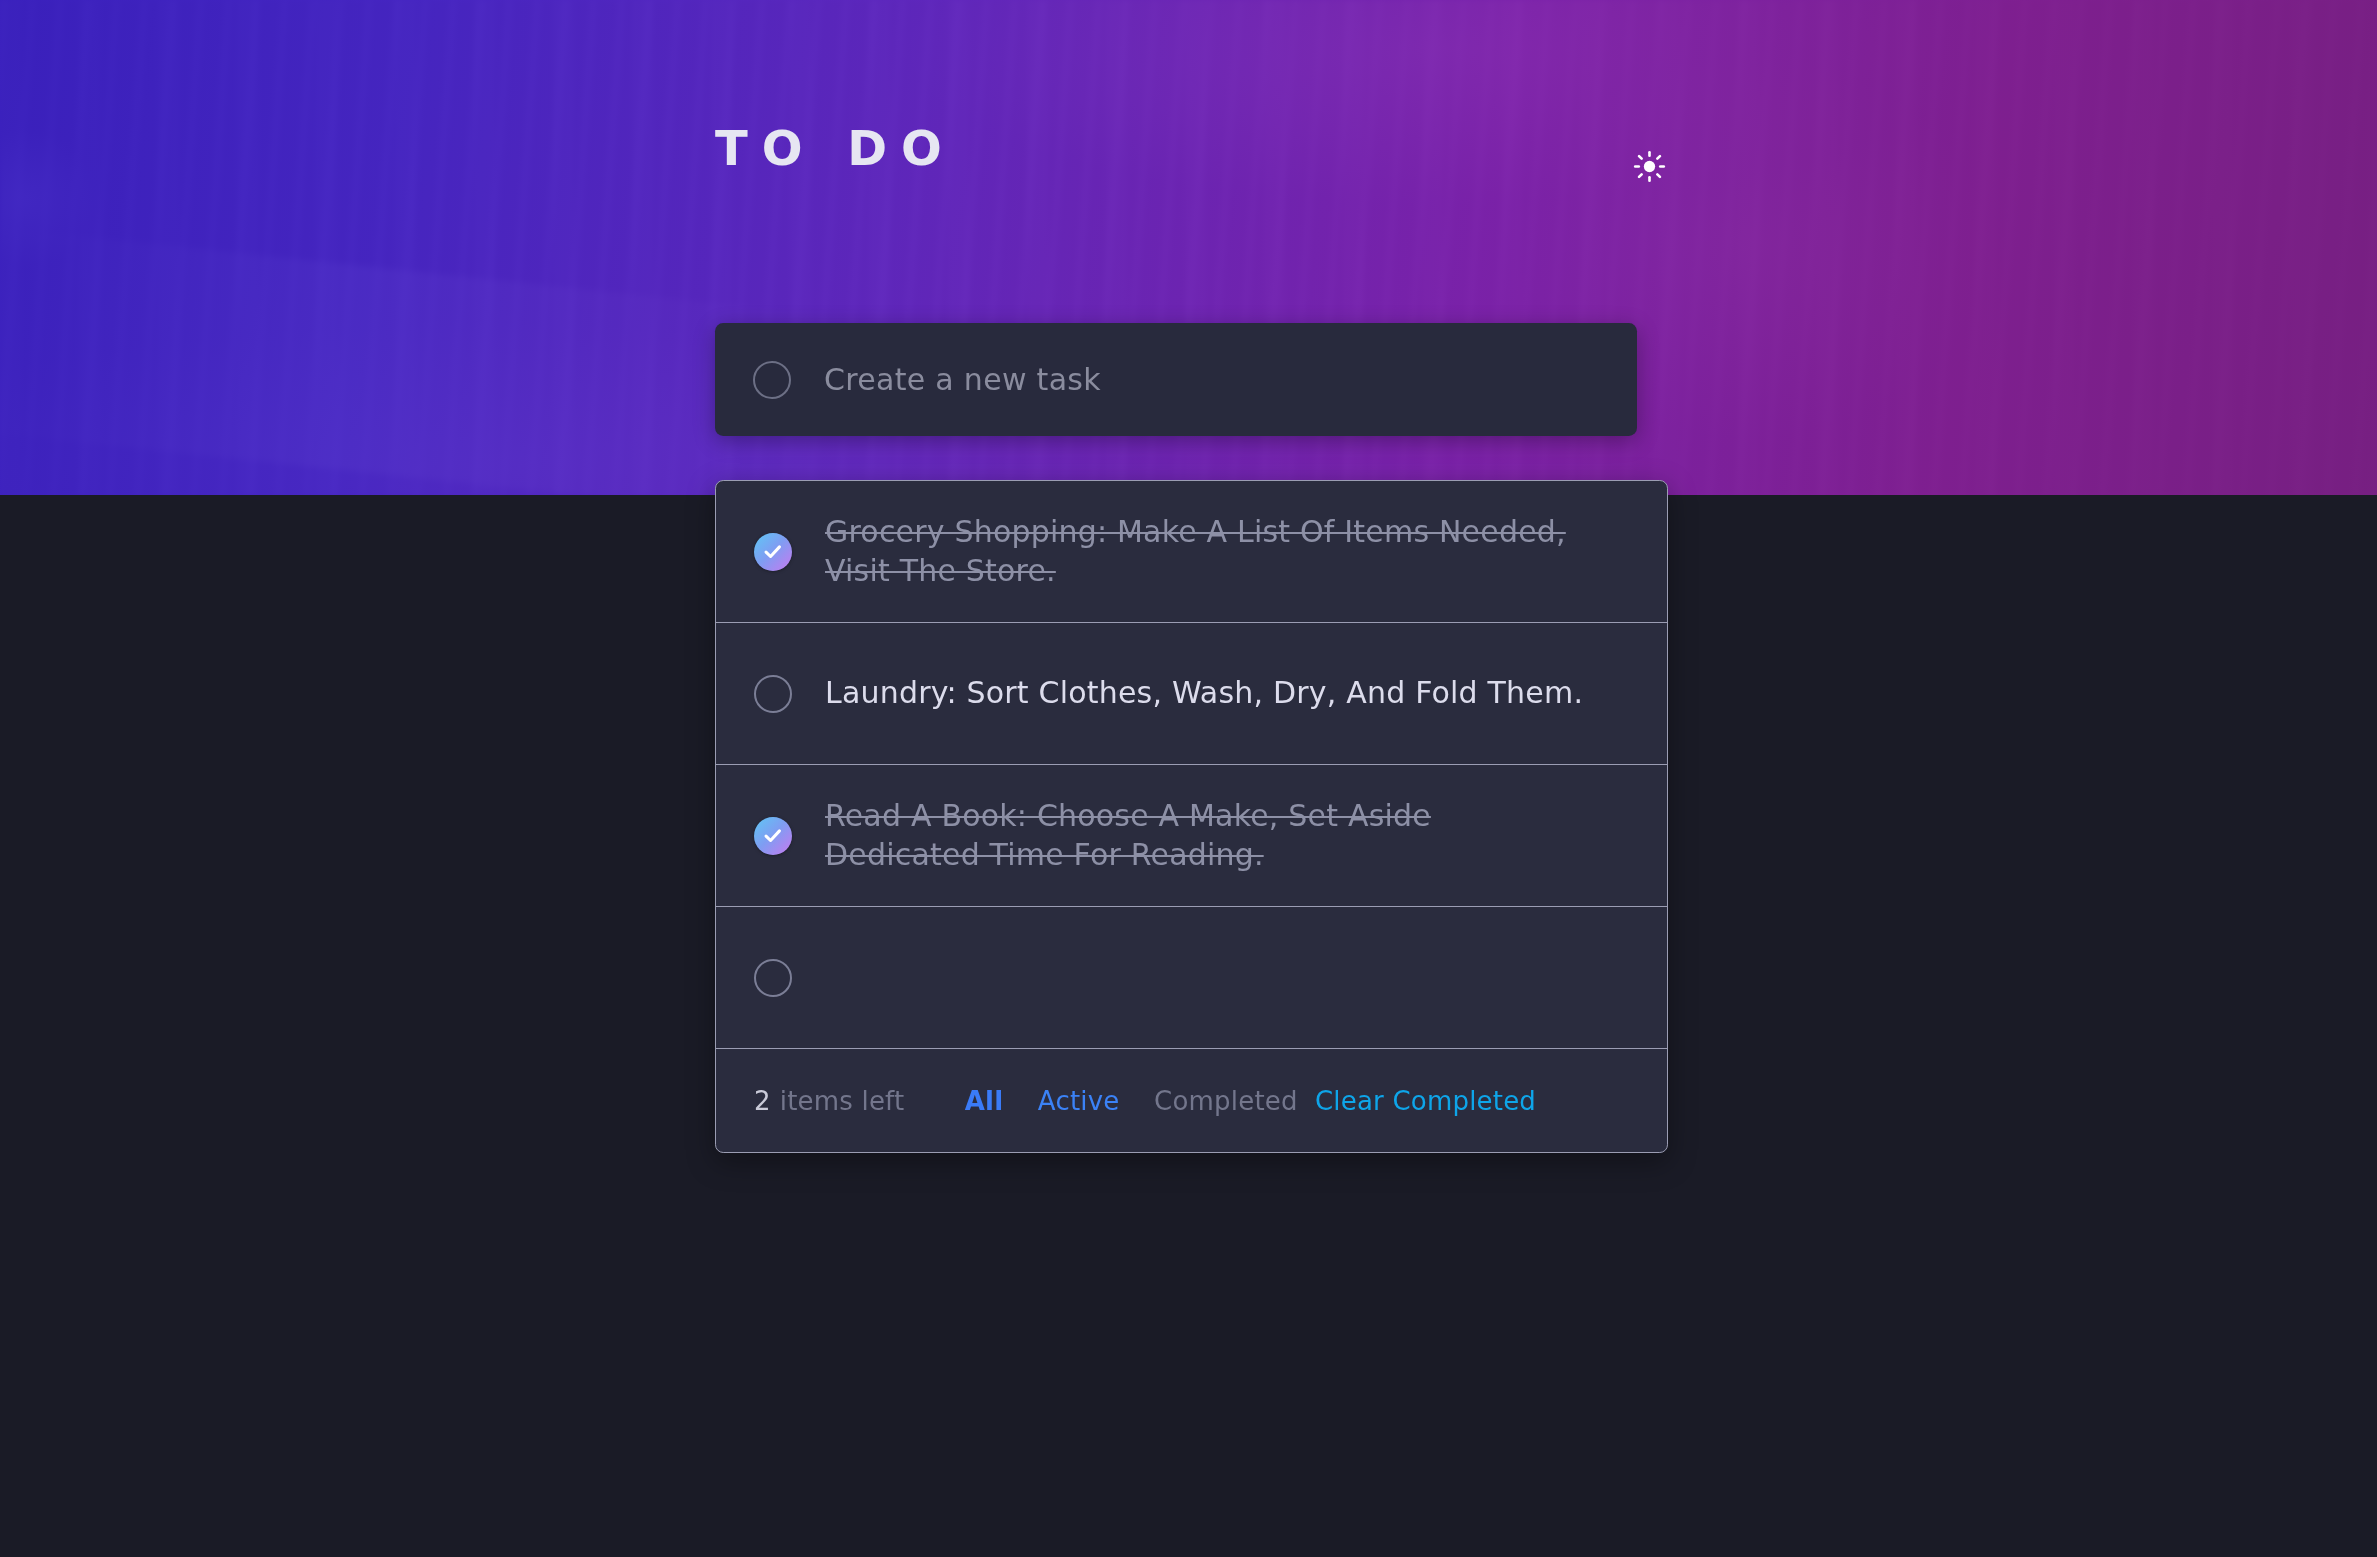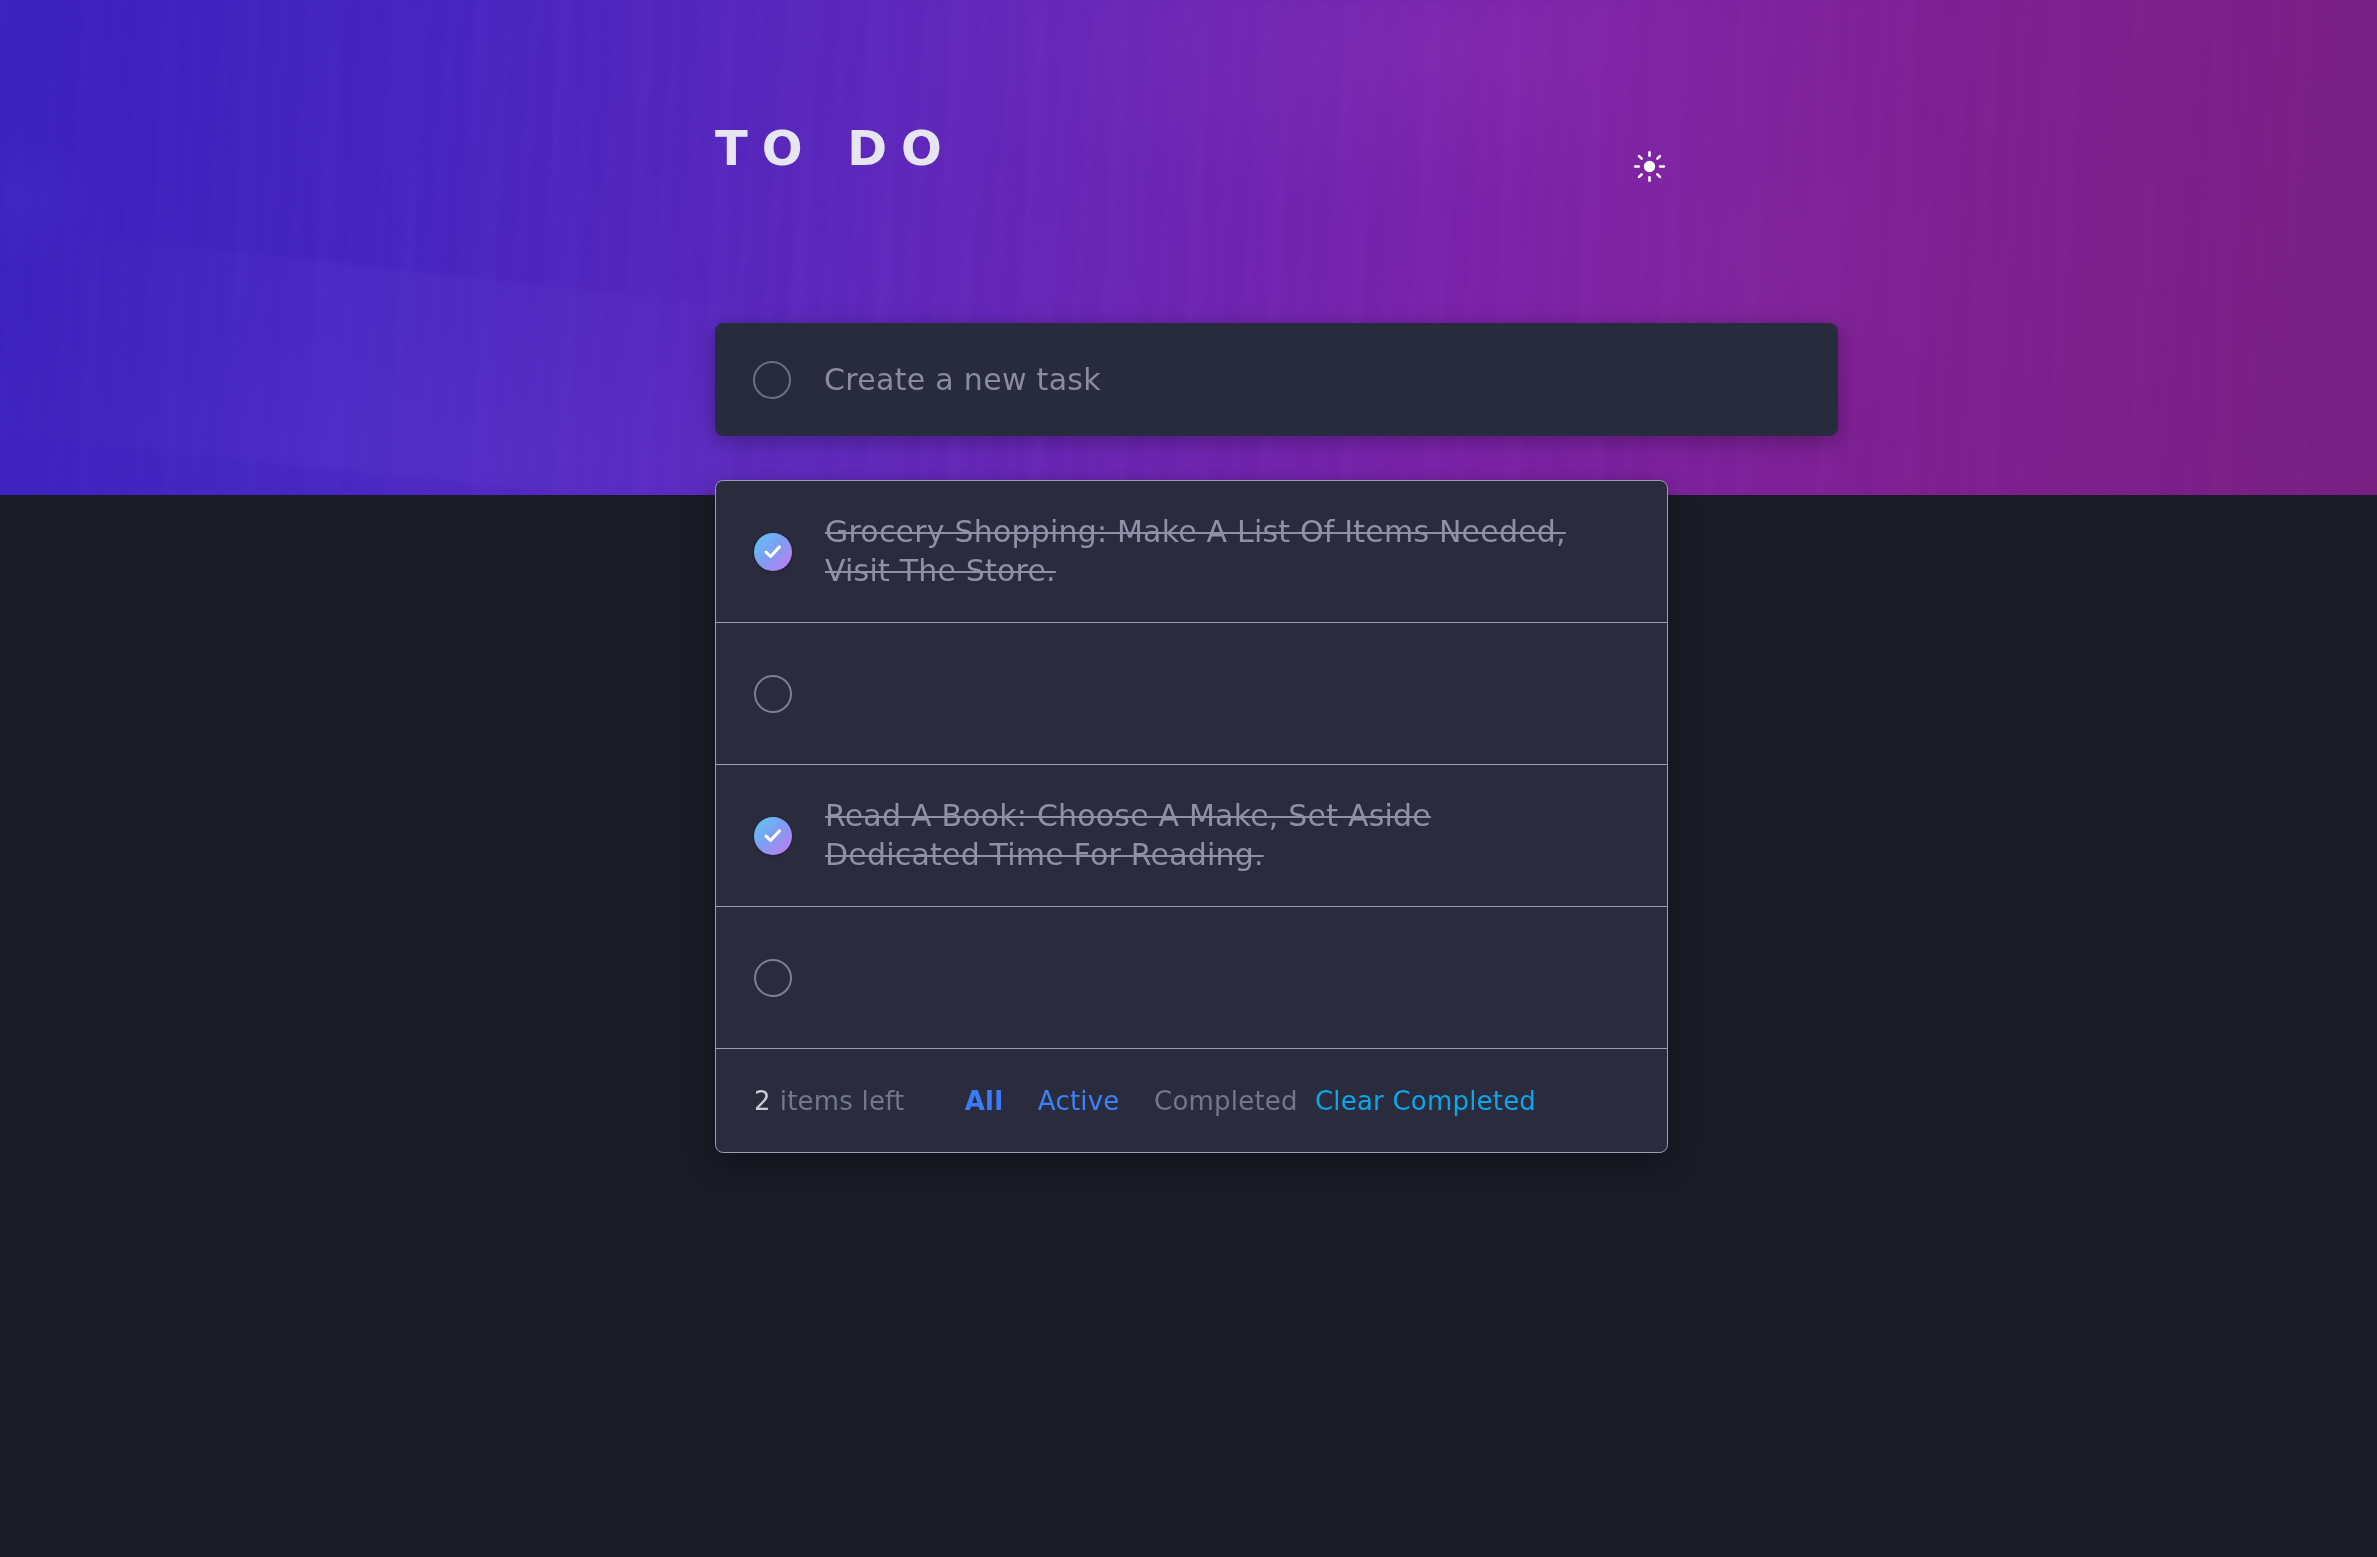--- a/index.html
+++ b/index.html
@@ -87,21 +87,21 @@
     cursor:pointer;
     background:none; border:none;
     display:flex; align-items:center; justify-content:center;
   }
 
   
   #new-task-bar {
     position:absolute;
     left:715px;
     top:323px;
-    width:1123px;
+    width:922px;
     height:113px;
     background:#282a3d;
     border-radius:8.2px;
     box-shadow:0 5px 21.4px rgba(0,0,0,.30);
     display:flex;
     align-items:center;
     padding:0 38px;
     z-index:6;
   }
   .toggle-circle {
@@ -243,20 +243,21 @@
       <div class="task-row">
         <span class="task-check">
           <svg width="21.4" height="21.4" viewBox="0 0 24 24">
             <path d="M4.5 12.4 L9.6 17.4 L19.6 6.6" fill="none" stroke="#ffffff" stroke-width="3.4" stroke-linecap="round" stroke-linejoin="round"></path>
           </svg>
         </span>
         <span class="task-text done">Grocery Shopping: Make A List Of Items Needed, Visit The Store.</span>
       </div>
       <div class="task-row">
         <span class="toggle-circle"></span>
+        <span class="task-text">Laundry: Sort Clothes, Wash, Dry, And Fold Them.</span>
       </div>
       <div class="task-row">
         <span class="task-check">
           <svg width="21.4" height="21.4" viewBox="0 0 24 24">
             <path d="M4.5 12.4 L9.6 17.4 L19.6 6.6" fill="none" stroke="#ffffff" stroke-width="3.4" stroke-linecap="round" stroke-linejoin="round"></path>
           </svg>
         </span>
         <span class="task-text done">Read A Book: Choose A Make, Set Aside Dedicated Time For Reading.</span>
       </div>
       <div class="task-row">

